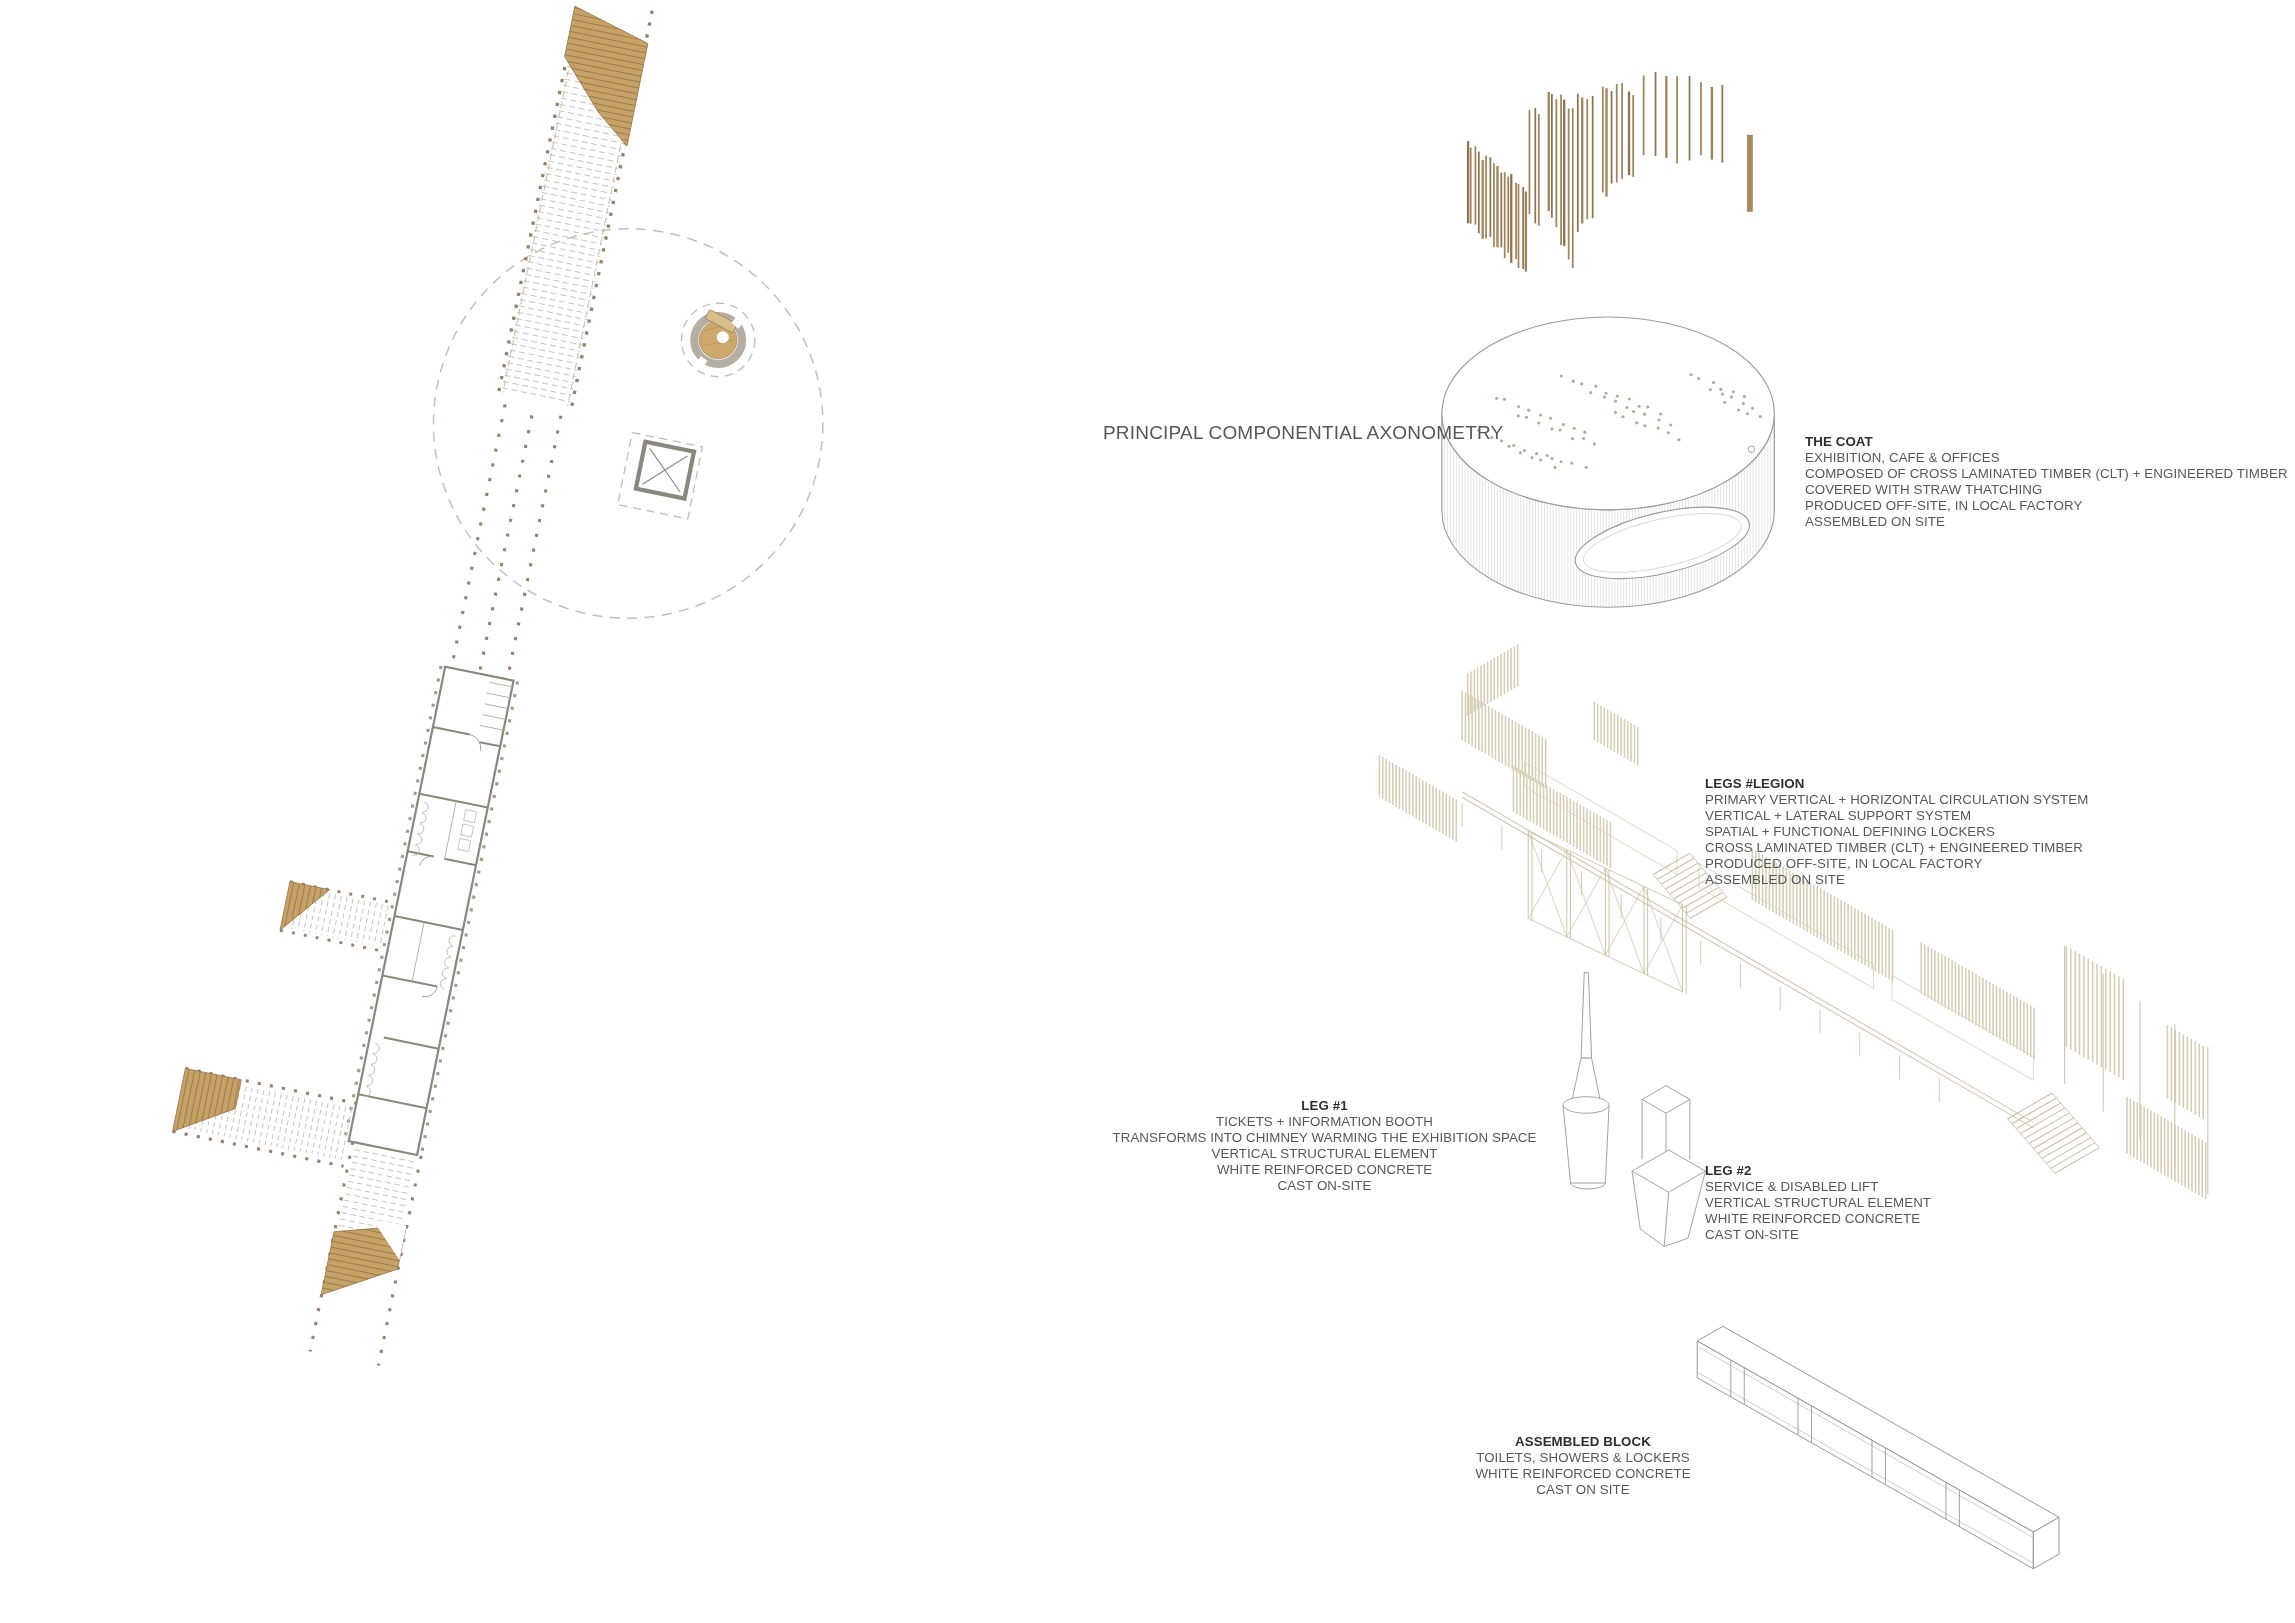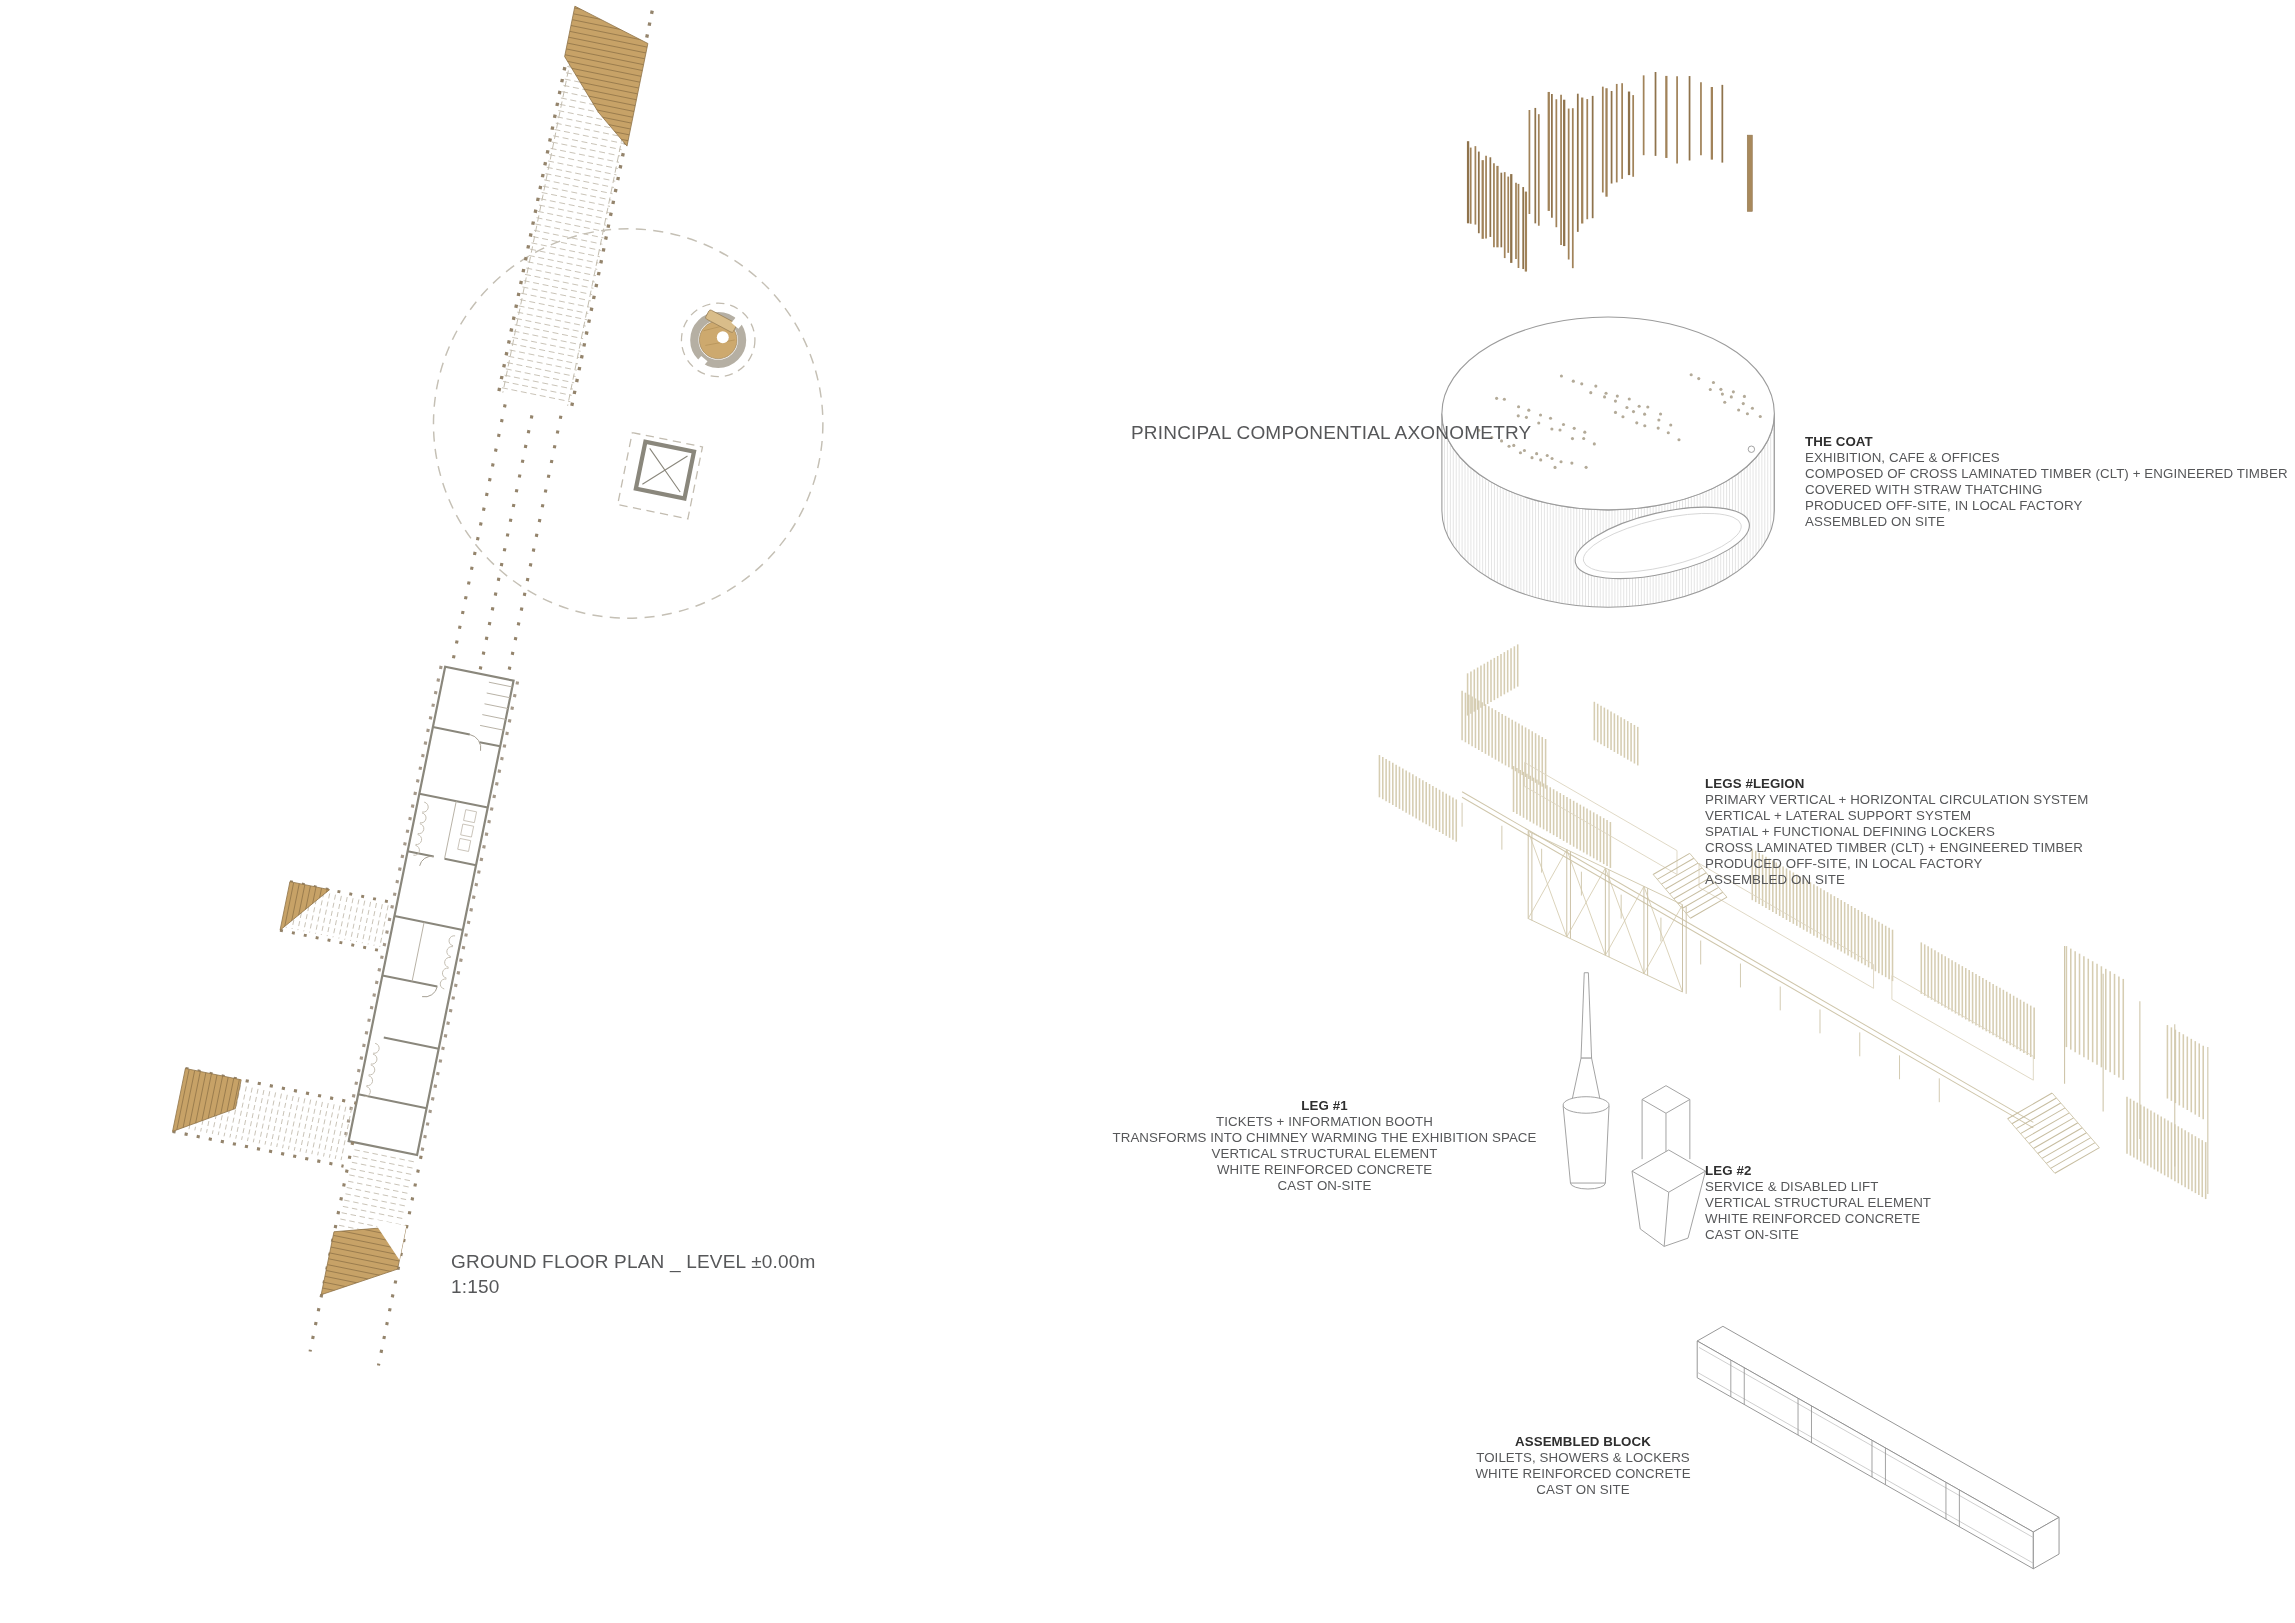--- a/index.html
+++ b/index.html
@@ -806,21 +806,21 @@
           <line x1="1957.8" y1="1522.4" x2="1957.8" y2="1562.4" stroke="#8f8f8f" stroke-width="0.9"></line>
           <line x1="1972.44" y1="1530.72" x2="1972.44" y2="1570.72" stroke="#8f8f8f" stroke-width="0.9"></line>
           <line x1="2038.32" y1="1568.16" x2="2038.32" y2="1608.16" stroke="#8f8f8f" stroke-width="0.9"></line>
           <line x1="2052.96" y1="1576.48" x2="2052.96" y2="1616.48" stroke="#8f8f8f" stroke-width="0.9"></line>
           <line x1="2118.84" y1="1613.92" x2="2118.84" y2="1653.92" stroke="#8f8f8f" stroke-width="0.9"></line>
           <line x1="2133.48" y1="1622.24" x2="2133.48" y2="1662.24" stroke="#8f8f8f" stroke-width="0.9"></line>
         </g>
   </g>
 </svg>
 
-<div class="caption" style="left:1103px; top:420px;margin-left:28px;">PRINCIPAL COMPONENTIAL AXONOMETRY</div>
+<div class="caption" style="left:1103px; top:420px;">PRINCIPAL COMPONENTIAL AXONOMETRY</div>
 
 
 <div class="lbl" style="left:1805px; top:434px;">
   <div class="t">THE COAT</div>
   <div class="l">EXHIBITION, CAFE &amp; OFFICES</div>
   <div class="l">COMPOSED OF CROSS LAMINATED TIMBER (CLT) + ENGINEERED TIMBER</div>
   <div class="l">COVERED WITH STRAW THATCHING</div>
   <div class="l">PRODUCED OFF-SITE, IN LOCAL FACTORY</div>
   <div class="l">ASSEMBLED ON SITE</div>
 </div>
@@ -852,19 +852,15 @@
   <div class="l">CAST ON-SITE</div>
 </div>
 
 <div class="lbl right" style="right:502px; top:1434px; width:422px;">
   <div class="t">ASSEMBLED BLOCK</div>
   <div class="l">TOILETS, SHOWERS &amp; LOCKERS</div>
   <div class="l">WHITE REINFORCED CONCRETE</div>
   <div class="l">CAST ON SITE</div>
 </div>
 
-<div class="caption" style="left:451px; top:1249px;">
-  <div>GROUND FLOOR PLAN _ LEVEL ±0.00m</div>
-  <div>1:150</div>
+
 </div>
 
-</div>
-
 
 </body></html>

